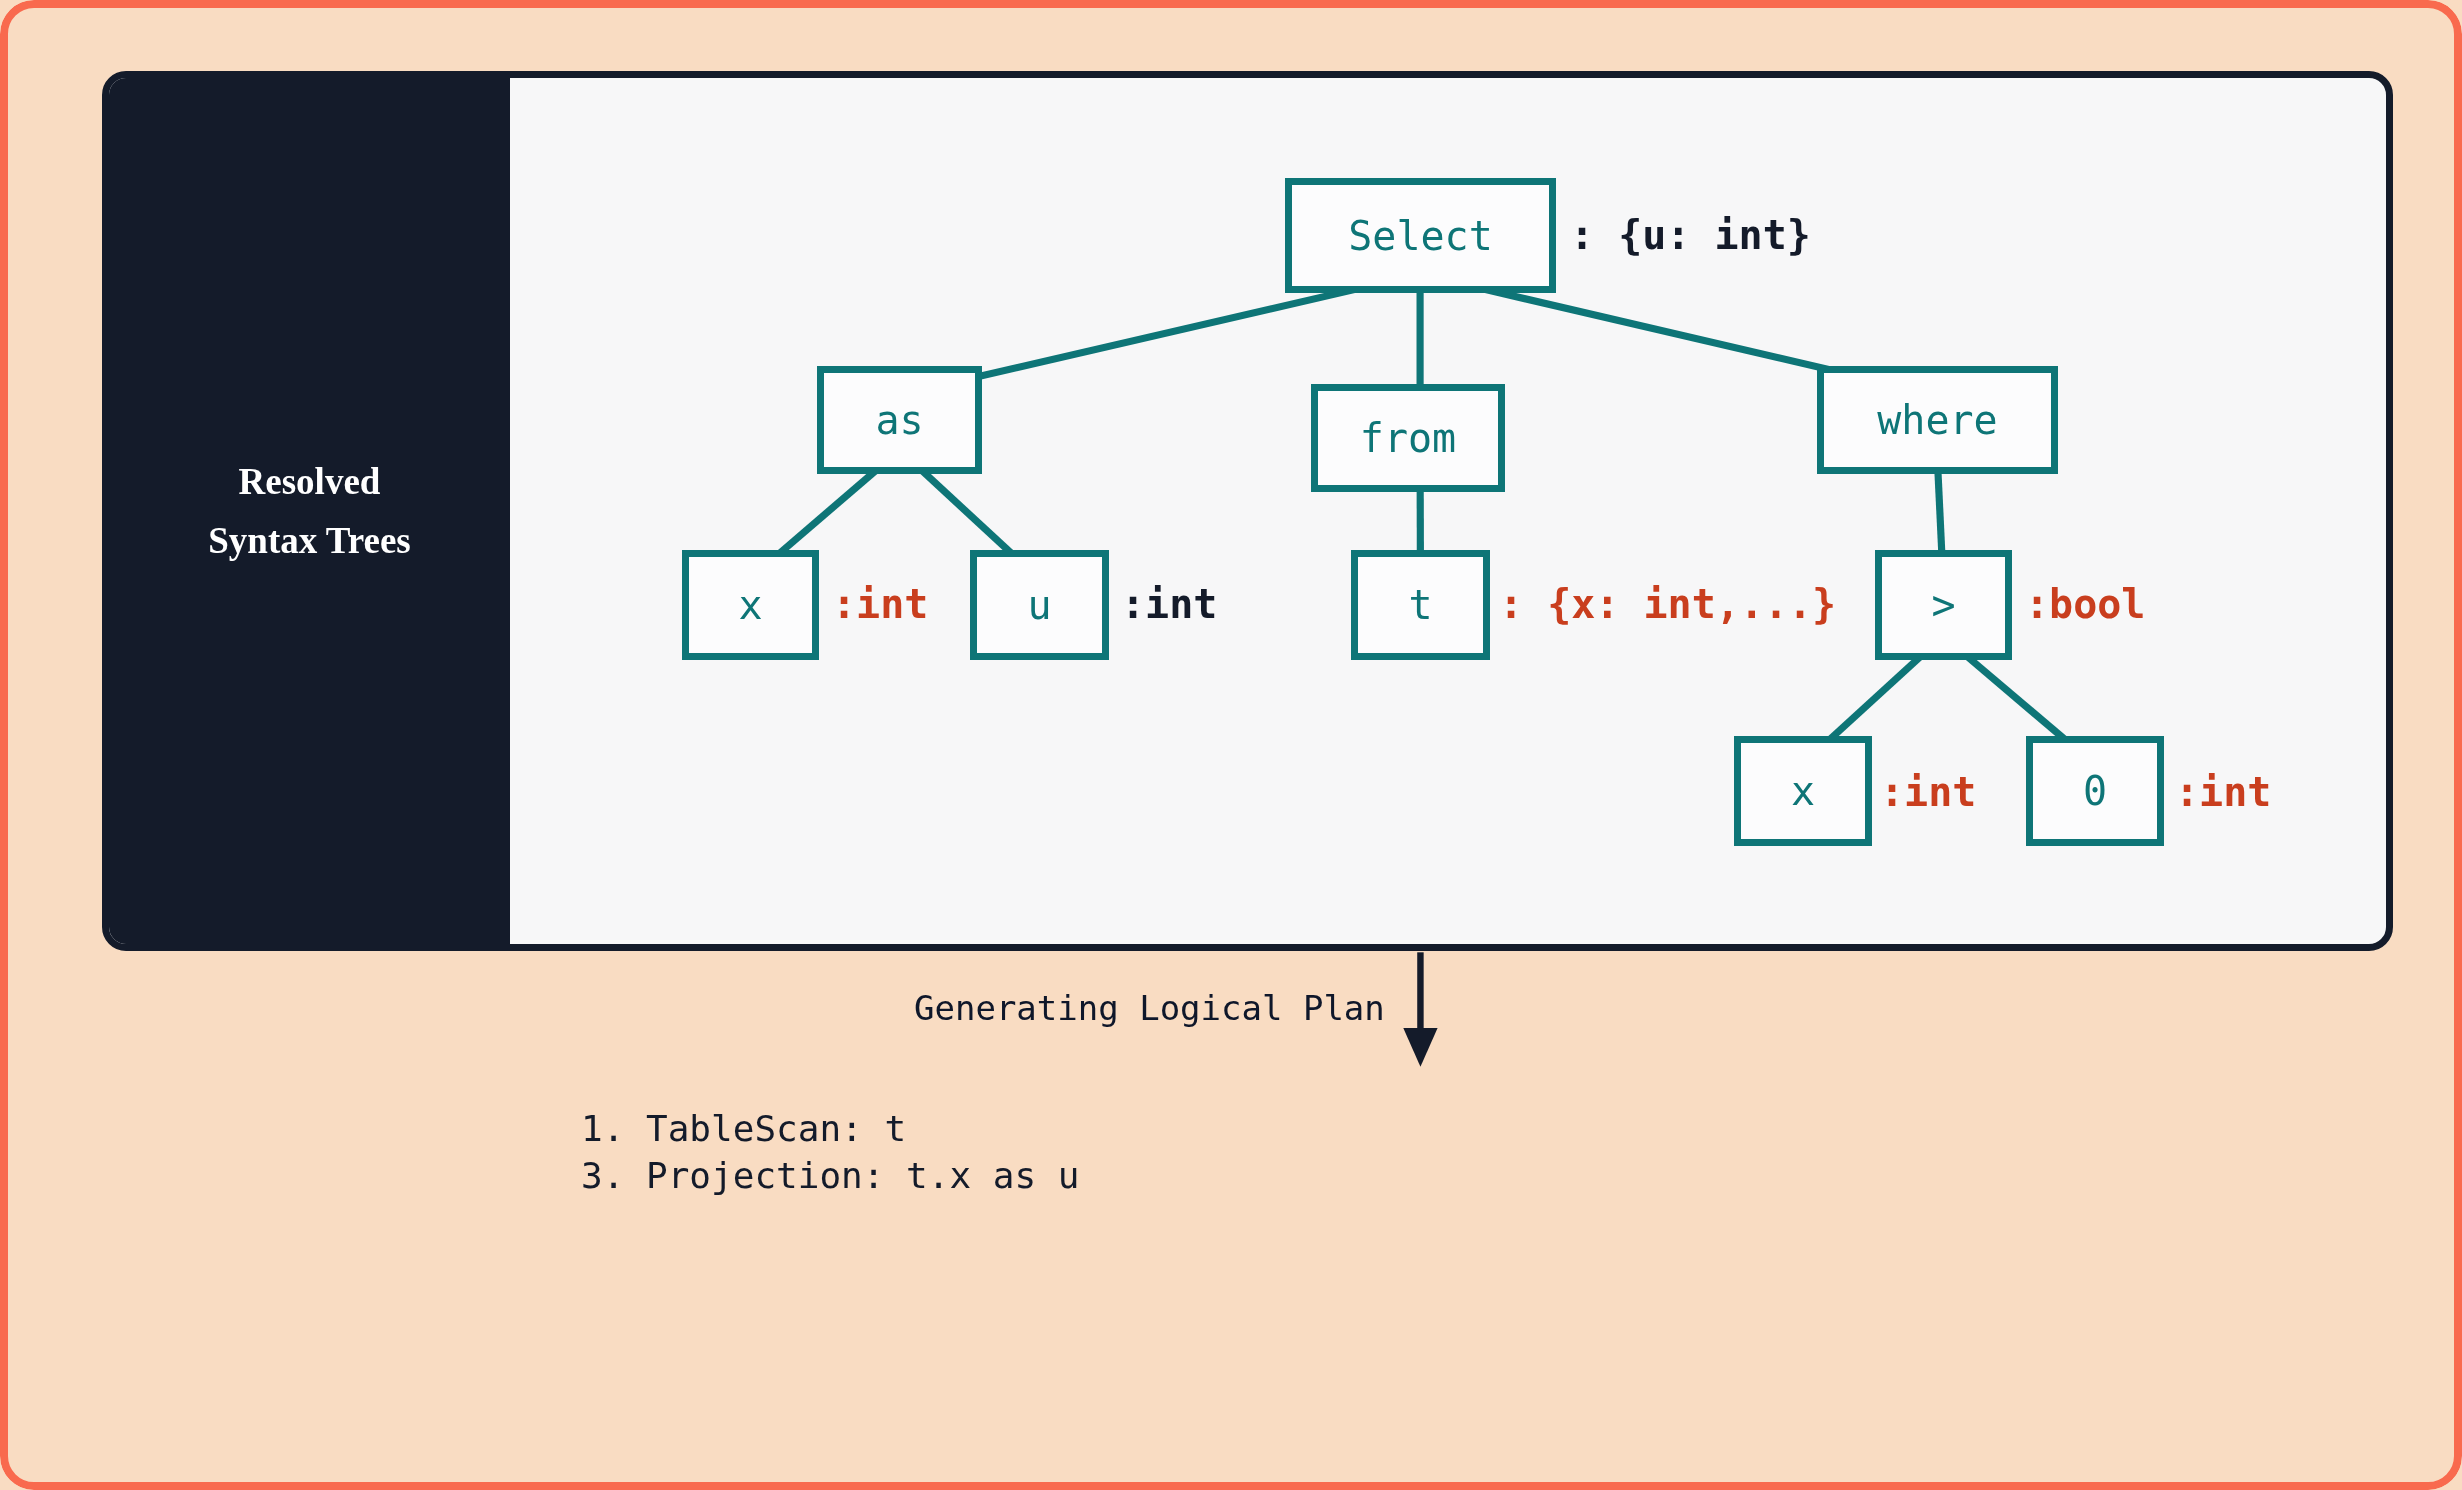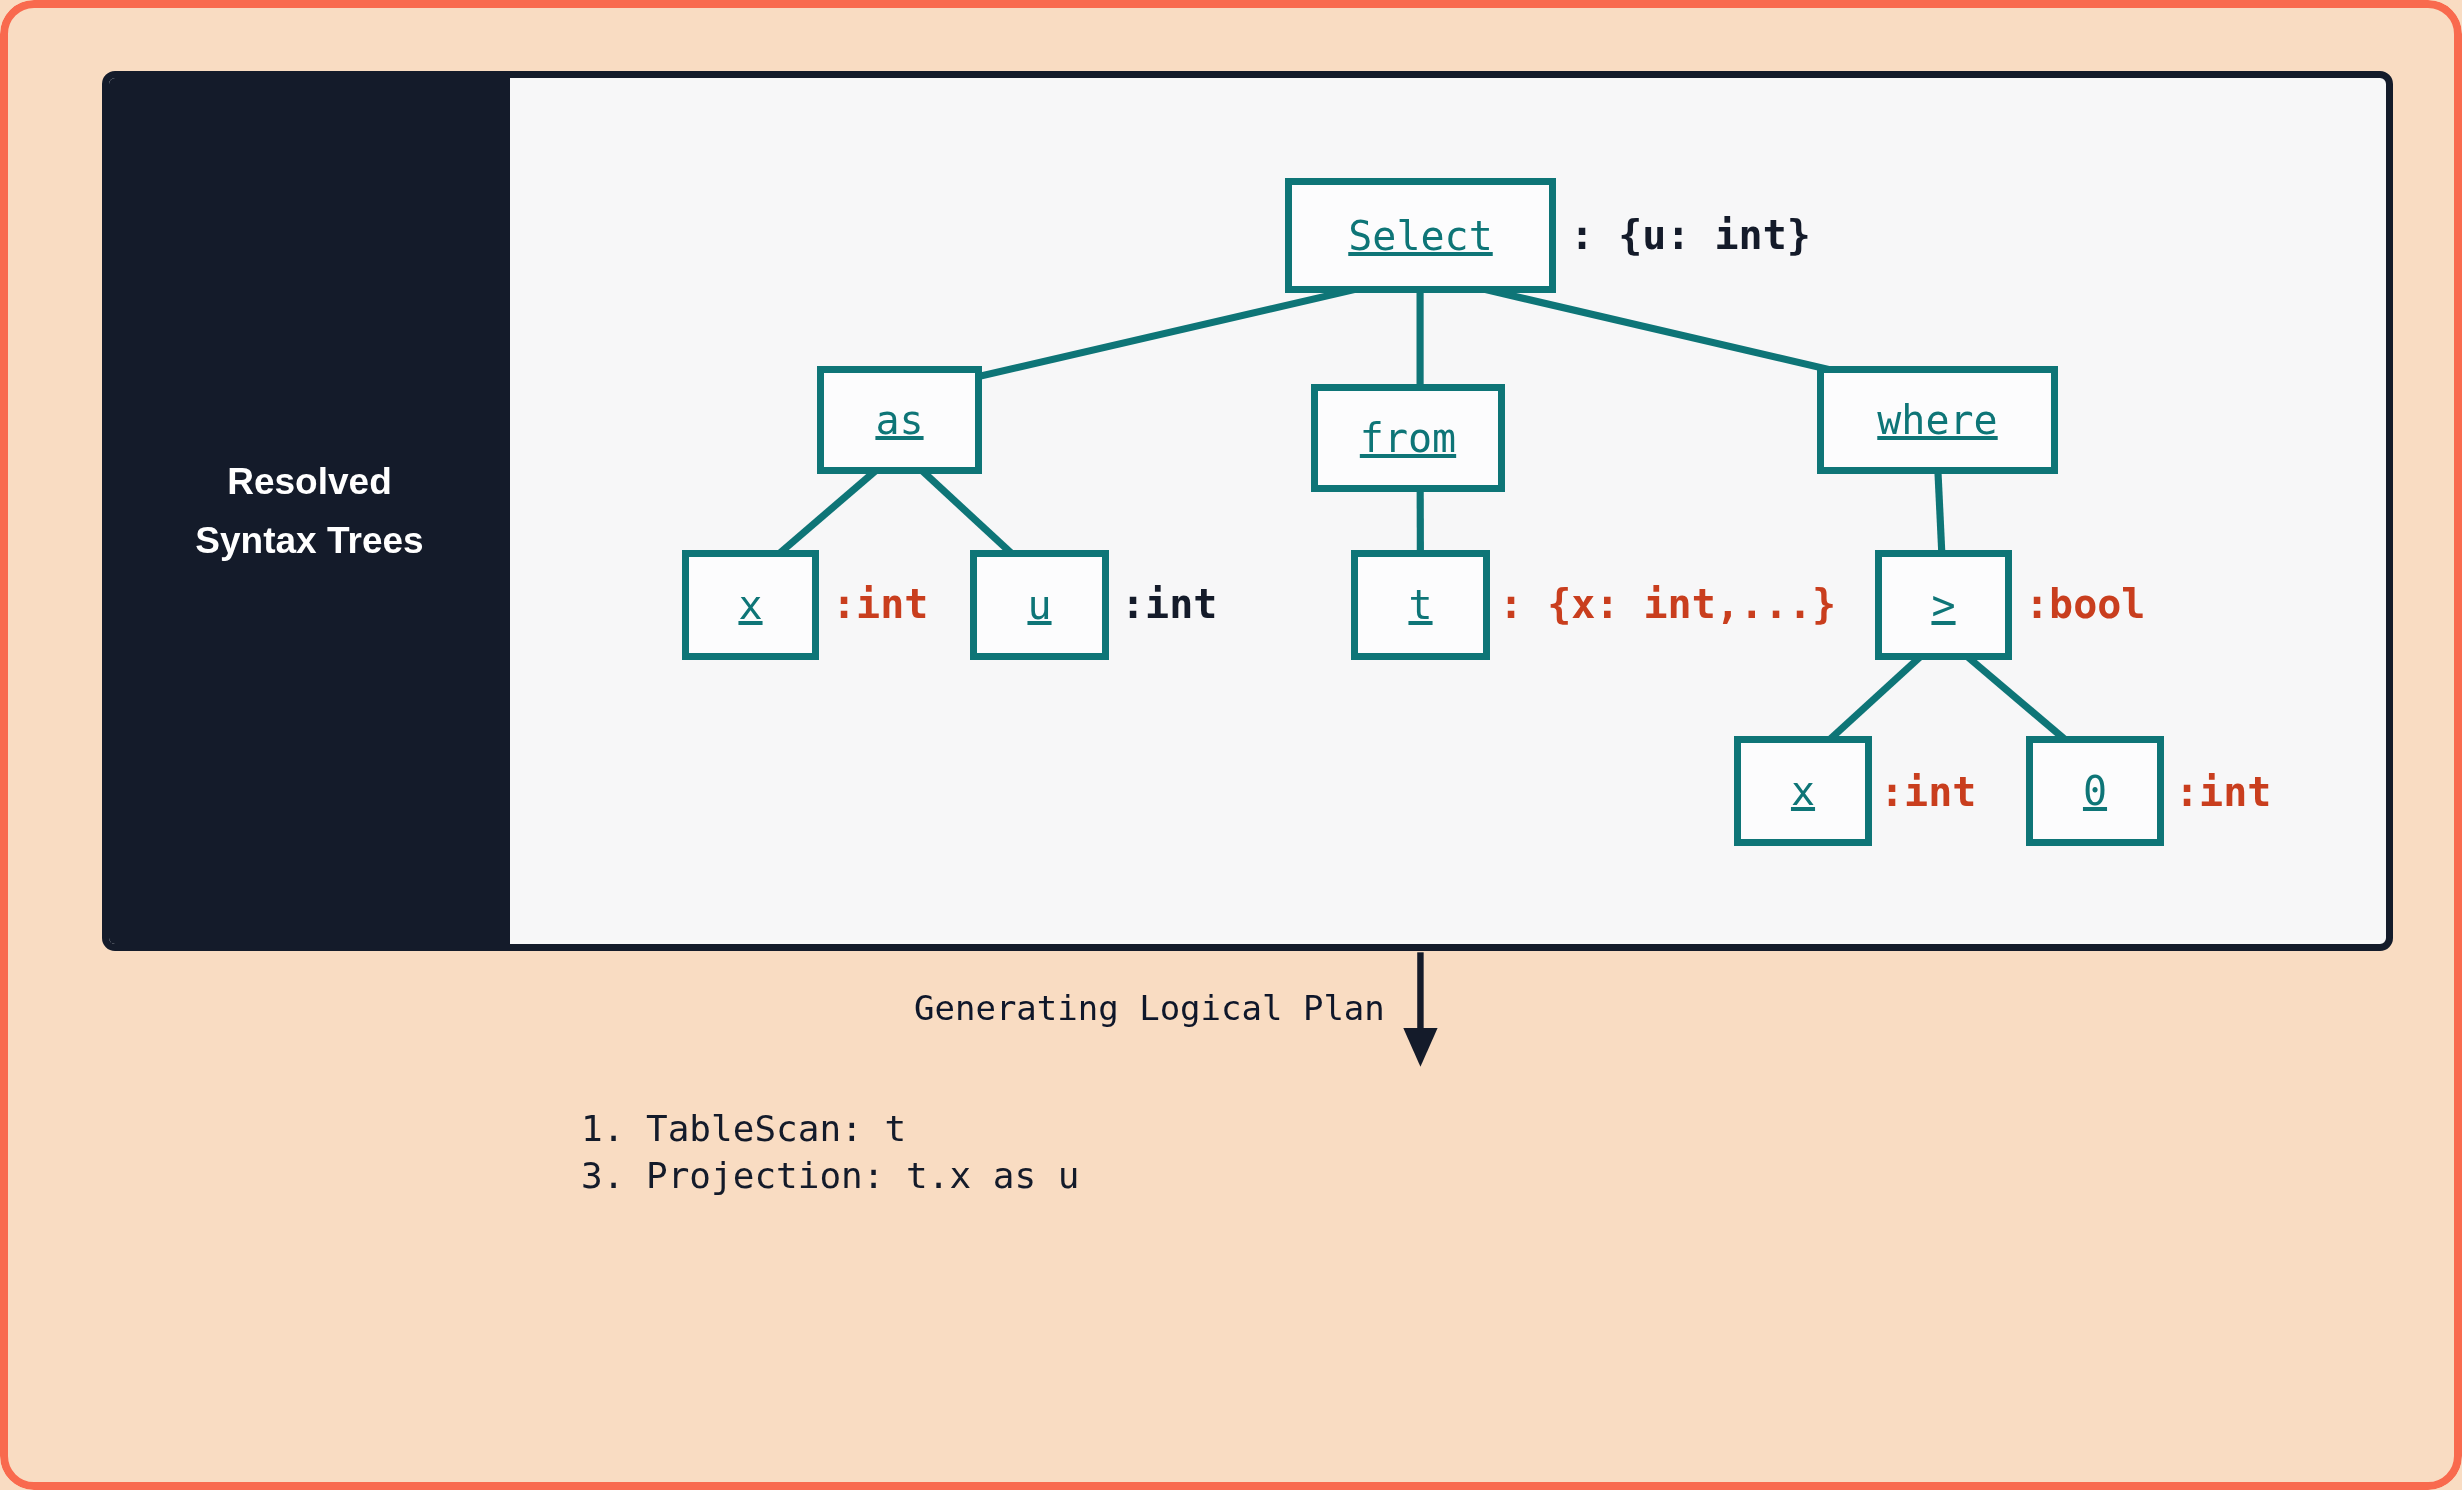--- a/index.html
+++ b/index.html
@@ -17,23 +17,24 @@
     border:8.6px solid #F96A4E;
     border-radius:34px;
     pointer-events:none;
     z-index:40;
   }
   
   .panel{
     position:absolute;
     background:#F7F7F8;
     border:7.9px solid #141B2A;
-    border-radius:13px;
+    border-radius:24px;
     box-sizing:border-box;
     overflow:hidden;
+    font-family:Liberation Serif, serif;
   }
   .panel-top{left:102px;top:71px;width:2291px;height:880px;}
   .panel-bottom{left:102px;top:1064px;width:2291px;height:216px;}
   .sidebar{
     position:absolute;left:0;top:0;bottom:0;width:401px;
     background:#141B2A;
     display:flex;flex-direction:column;justify-content:center;align-items:center;
     color:#FFFFFF;
     font-weight:bold;font-size:37px;line-height:59px;
     text-align:center;
@@ -43,21 +44,20 @@
   svg.edges{position:absolute;left:0;top:0;z-index:4;}
   .node{
     position:absolute;
     background:#FCFCFD;
     border:7.1px solid #0E7577;
     box-sizing:border-box;
     display:flex;align-items:center;justify-content:center;
     font-family:"DejaVu Sans Mono", monospace;
     font-size:40px;color:#0E7577;
     z-index:6;
-    text-decoration:underline;
   }
   .ann{
     position:absolute;
     font-family:"DejaVu Sans Mono", monospace;
     font-weight:bold;font-size:40px;
     height:57px;line-height:57px;
     white-space:pre;
     z-index:6;
   }
   .ann.red{color:#C93E1E;}

